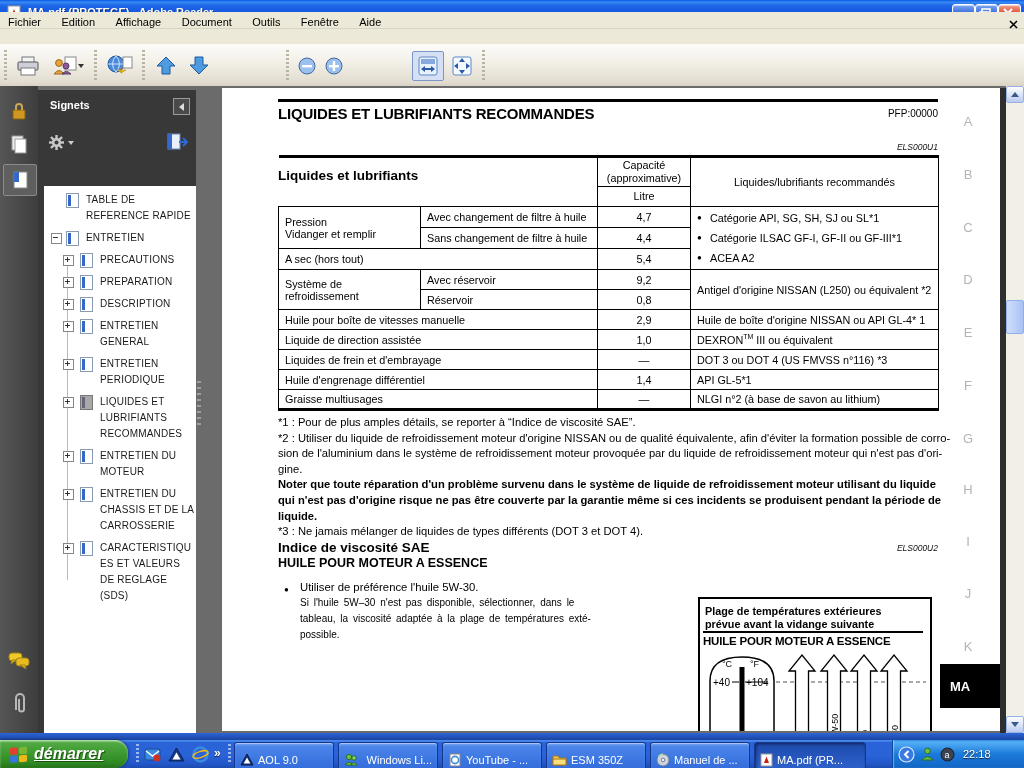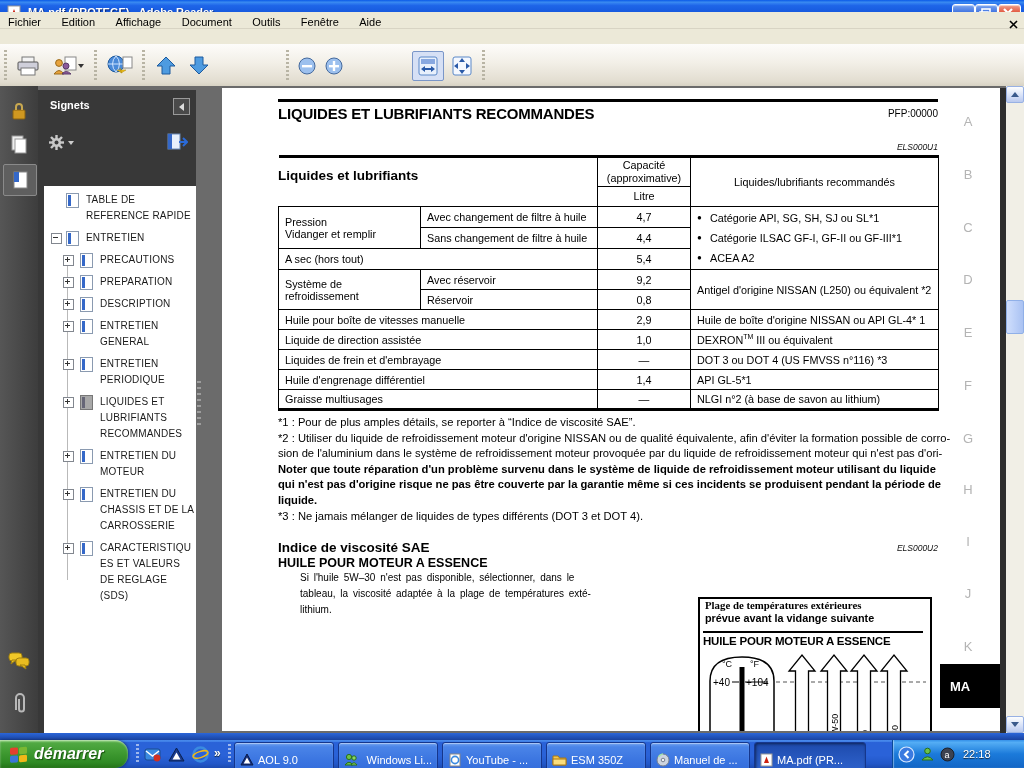--- a/index.html
+++ b/index.html
@@ -119,21 +119,21 @@
         border:1px solid #90b0e8;border-radius:2px;box-sizing:border-box;}
 
   .bottomedge{left:0;top:733px;width:1024px;height:7px;background:linear-gradient(180deg,#2b66d9,#1a43a0);}
 
   
   .taskbar{left:0;top:740px;width:1024px;height:28px;
     background:linear-gradient(180deg,#3a77e0 0%,#4f93f2 3%,#2a62d8 9%,#2a62d8 55%,#2257c8 85%,#1c4ab0 100%);}
   .startbtn{left:0;top:0;width:128px;height:28px;border-radius:0 13px 13px 0;
     background:linear-gradient(180deg,#8ed17a 0%,#51a943 10%,#3f9a31 45%,#2f8a24 80%,#247317 100%);
     box-shadow:inset 0 1px 2px rgba(255,255,255,.5), 1px 0 3px rgba(0,0,0,.4);display:flex;align-items:center;}
-  .startlabel{color:#fff;font-weight:bold;font-style:italic;font-size:16px;text-shadow:1px 1px 1px #1a5210;margin-left:6px;}
+  .startlabel{color:#fff;font-weight:bold;font-style:italic;font-size:16px;text-shadow:1px 1px 1px #1a5210;margin-left:6px;text-decoration:underline;}
   .qlicon{top:5px;width:18px;height:18px;display:flex;align-items:center;justify-content:center;}
   .qlchev{color:#fff;font-size:12px;font-weight:bold;text-shadow:0 1px 1px #123;}
   .tgrip{top:4px;width:3px;height:20px;background:repeating-linear-gradient(180deg,rgba(255,255,255,.55) 0 2px,transparent 2px 4px);}
   .taskbtn{top:2px;height:35px;border-radius:3px;border:1px solid #15368c;color:#fff;font-size:11px;
     background:linear-gradient(180deg,#6fa1f0 0%,#4a84e8 12%,#3a74e0 55%,#3168d8 100%);
     box-shadow:inset 0 1px 1px rgba(255,255,255,.45);display:flex;align-items:center;padding:0 5px;box-sizing:border-box;white-space:nowrap;overflow:hidden;}
   .taskbtn.active{background:linear-gradient(180deg,#1d4aac 0%,#2a5cc4 60%,#2f63cc 100%);box-shadow:inset 1px 1px 3px rgba(0,0,10,.55);text-align:center;}
   .taskbtn .tbicon{margin-right:4px;flex:none;display:flex;}
   .tray{left:892px;top:0;width:132px;height:28px;
     background:linear-gradient(180deg,#2a8ae8 0%,#55aef5 8%,#1b7ada 50%,#1265c5 100%);
@@ -472,39 +472,41 @@
           <td class="cv">—</td>
           <td>NLGI n°2 (à base de savon au lithium)</td>
         </tr>
       </tbody>
         </table>
 
       <div class="a notes">
         <div class="nl">*1 : Pour de plus amples détails, se reporter à “Indice de viscosité SAE”.</div>
         <div class="nl">*2 : Utiliser du liquide de refroidissement moteur d'origine NISSAN ou de qualité équivalente, afin d'éviter la formation possible de corro-</div>
         <div class="nl">sion de l'aluminium dans le système de refroidissement moteur provoquée par du liquide de refroidissement moteur qui n'est pas d'ori-</div>
+        <div class="nl">gine.</div>
         <div class="nl b">Noter que toute réparation d'un problème survenu dans le système de liquide de refroidissement moteur utilisant du liquide</div>
         <div class="nl b">qui n'est pas d'origine risque ne pas être couverte par la garantie même si ces incidents se produisent pendant la période de</div>
         <div class="nl b">liquide.</div>
         <div class="nl">*3 : Ne jamais mélanger de liquides de types différents (DOT 3 et DOT 4).</div>
       </div>
 
       <div class="a sae">
         <div class="sh1">Indice de viscosité SAE</div>
         <div class="sh2">HUILE POUR MOTEUR A ESSENCE</div>
+        <div class="sbullet">Utiliser de préférence l'huile 5W-30.</div>
         <div class="spara">
           <div>Si l'huile 5W–30 n'est pas disponible, sélectionner, dans le</div>
           <div>tableau, la viscosité adaptée à la plage de températures exté-</div>
-          <div>lithium.</div>
+          <div>possible.</div>
         </div>
       </div>
       <div class="a els els2">ELS000U2</div>
 
       <div class="a diagram">
-        <div class="dgt" style="margin-top:0;font-family:Liberation Serif, serif;">Plage de températures extérieures</div>
+        <div class="dgt" style="margin-top:6px;">Plage de températures extérieures</div>
         <div class="dgt">prévue avant la vidange suivante</div>
         <div class="a dgrule"></div>
         <div class="a dgsub">HUILE POUR MOTEUR A ESSENCE</div>
         <svg class="a" style="left:2px;top:54px;" width="224" height="84" viewBox="0 0 224 84">
           <path d="M8,84 L8,28 Q8,4 40,4 Q72,4 72,28 L72,84" fill="none" stroke="#000" stroke-width="1.5"></path>
           <line x1="40" y1="14" x2="40" y2="84" stroke="#000" stroke-width="5"></line>
           <text x="20" y="14" font-size="9">°C</text>
           <text x="48" y="14" font-size="9">°F</text>
           <text x="11" y="33" font-size="10">+40</text>
           <text x="44" y="33" font-size="10">+104</text>

